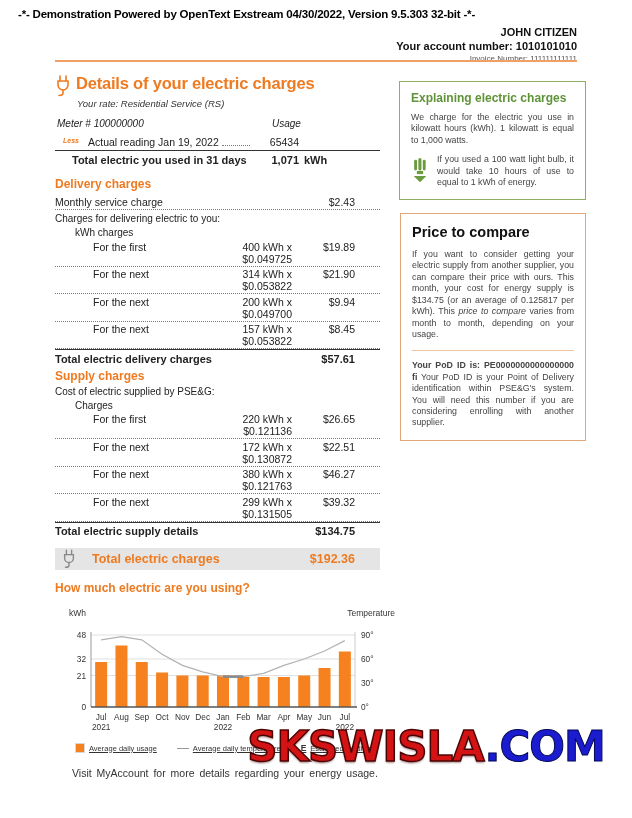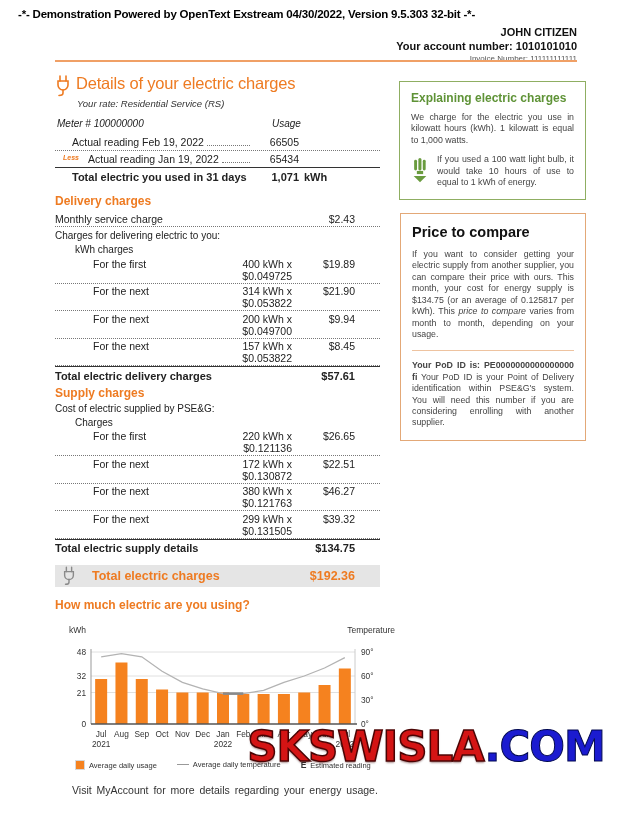--- a/index.html
+++ b/index.html
@@ -8,21 +8,21 @@
   
   .demo-line{position:absolute;left:18px;top:8px;font-weight:bold;font-size:11.5px;color:#000;letter-spacing:-0.2px;}
   .acct{position:absolute;right:55px;top:25px;text-align:right;line-height:1.3;}
   .acct .name,.acct .num{font-size:11px;font-weight:bold;color:#111;}
   .acct .inv{font-size:8px;color:#555;}
   .rule{position:absolute;left:55px;top:60px;width:522px;height:2px;background:#f0a066;}
   
   .left-col{position:absolute;left:55px;top:74px;width:325px;font-size:10.5px;color:#222;}
   .sec-head{display:flex;align-items:flex-start;gap:5px;}
   .sec-head svg{flex:0 0 auto;margin-top:1px;}
-  .sec-title{color:#ee7b22;font-size:16.5px;font-weight:normal;letter-spacing:-0.2px;text-align:center;}
+  .sec-title{color:#ee7b22;font-size:16.5px;font-weight:bold;letter-spacing:-0.2px;text-align:center;}
   .rate{font-style:italic;font-size:9.5px;color:#333;margin:1px 0 9px 22px;}
   .meter-head{display:flex;font-style:italic;font-size:10px;margin-bottom:5px;}
   .meter-head .m-label{flex:1;padding-left:2px;}
   .meter-head .m-usage{width:108px;}
   .mrow{display:flex;align-items:baseline;position:relative;padding:2px 0 1px 17px;}
   .mrow.has-less{padding-left:33px;}
   .mrow .less-tag{position:absolute;left:8px;top:3px;color:#ee7b22;font-size:7px;font-weight:bold;font-style:italic;}
   .mrow .mdots{flex:1;border-bottom:1px dotted #777;margin:0 3px 3px 3px;}
   .mrow .mval{width:46px;text-align:right;}
   .mrow .munit{width:76px;padding-left:5px;}
@@ -44,21 +44,21 @@
   .trow .tlabel{flex:1;}
   .trow .tamt{text-align:right;}
   .band{display:flex;align-items:center;background:#e5e5e5;height:22px;margin-top:9px;padding:0 25px 0 7px;}
   .band svg{margin-right:16px;}
   .band .btitle{flex:1;color:#ee7b22;font-weight:bold;font-size:12.5px;}
   .band .bamt{color:#ee7b22;font-weight:bold;font-size:12.5px;}
   
   .chart-wrap{width:340px;margin-top:11px;}
   .chart-title{color:#ee7b22;font-size:12px;font-weight:bold;}
   .chart-axes{display:flex;justify-content:space-between;font-size:8.5px;color:#333;margin:13px 0 1px 0;padding-left:14px;}
-  .legend{display:flex;align-items:flex-start;gap:20px;margin:4px 0 0 20px;font-size:7.5px;color:#333;}
+  .legend{display:flex;align-items:center;gap:20px;margin:4px 0 0 20px;font-size:7.5px;color:#333;text-decoration:underline;}
   .leg-item{display:flex;align-items:center;gap:4px;}
   .leg-sw{display:inline-block;width:8px;height:8px;background:#f5821f;border:1px solid #d8d8d8;}
   .leg-line{display:inline-block;width:12px;height:0;border-top:1.5px solid #999;}
   .leg-E{font-weight:bold;font-size:8.5px;}
   .footnote{font-size:10.5px;color:#333;margin:14px 0 0 17px;word-spacing:2px;}
   
   .box{position:absolute;box-sizing:border-box;background:#fff;}
   .box-green{left:399px;top:81px;width:187px;border:1px solid #8fae62;padding:9px 11px 10px 11px;}
   .box-green .btit{color:#5f9337;font-weight:bold;font-size:12px;margin-bottom:7px;}
   .box p{margin:0;font-size:8.8px;line-height:1.3;color:#444;text-align:justify;}
@@ -104,26 +104,20 @@
     </div>
 
     <div class="rate">Your rate: Residential Service (RS)</div>
 
     <div class="meter-head">
       <span class="m-label">Meter # 100000000</span>
       <span class="m-usage">Usage</span>
     </div>
 
     <div id="meter-rows">
-        <div class="mrow dotted">
-          <span class="mlab">Actual reading Feb 19, 2022</span>
-          <span class="mdots"></span>
-          <span class="mval">66505</span>
-          <span class="munit"></span>
-        </div>
         <div class="mrow has-less solid">
           <span class="less-tag">Less</span>
           <span class="mlab">Actual reading Jan 19, 2022</span>
           <span class="mdots"></span>
           <span class="mval">65434</span>
           <span class="munit"></span>
         </div>
       </div>
 
     <div class="mrow total">

